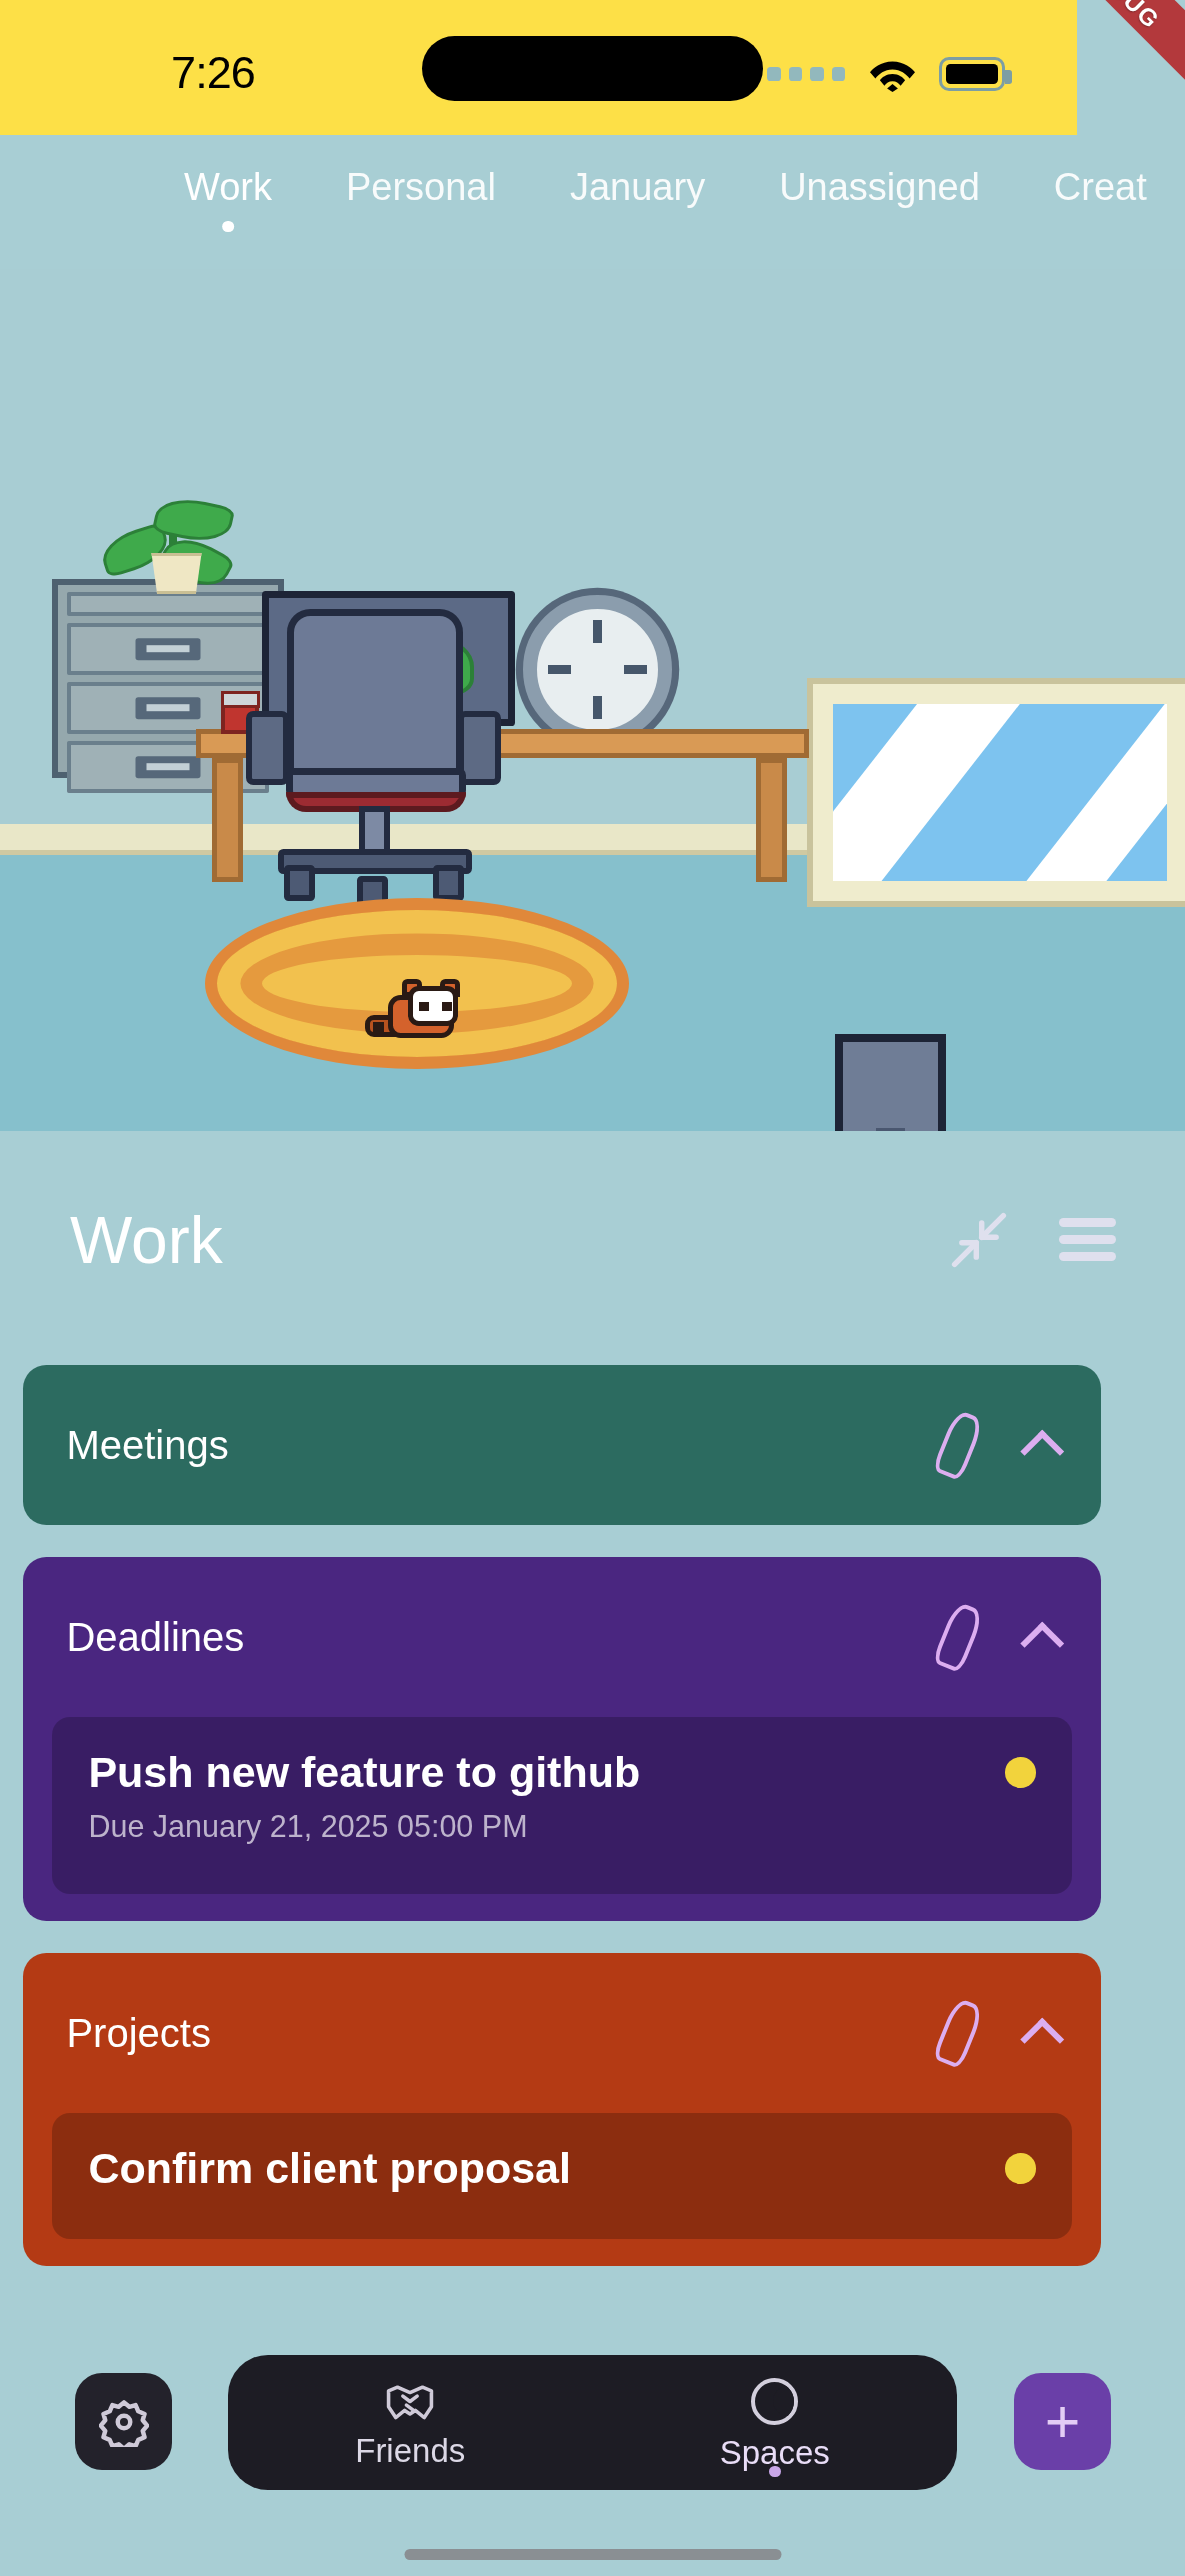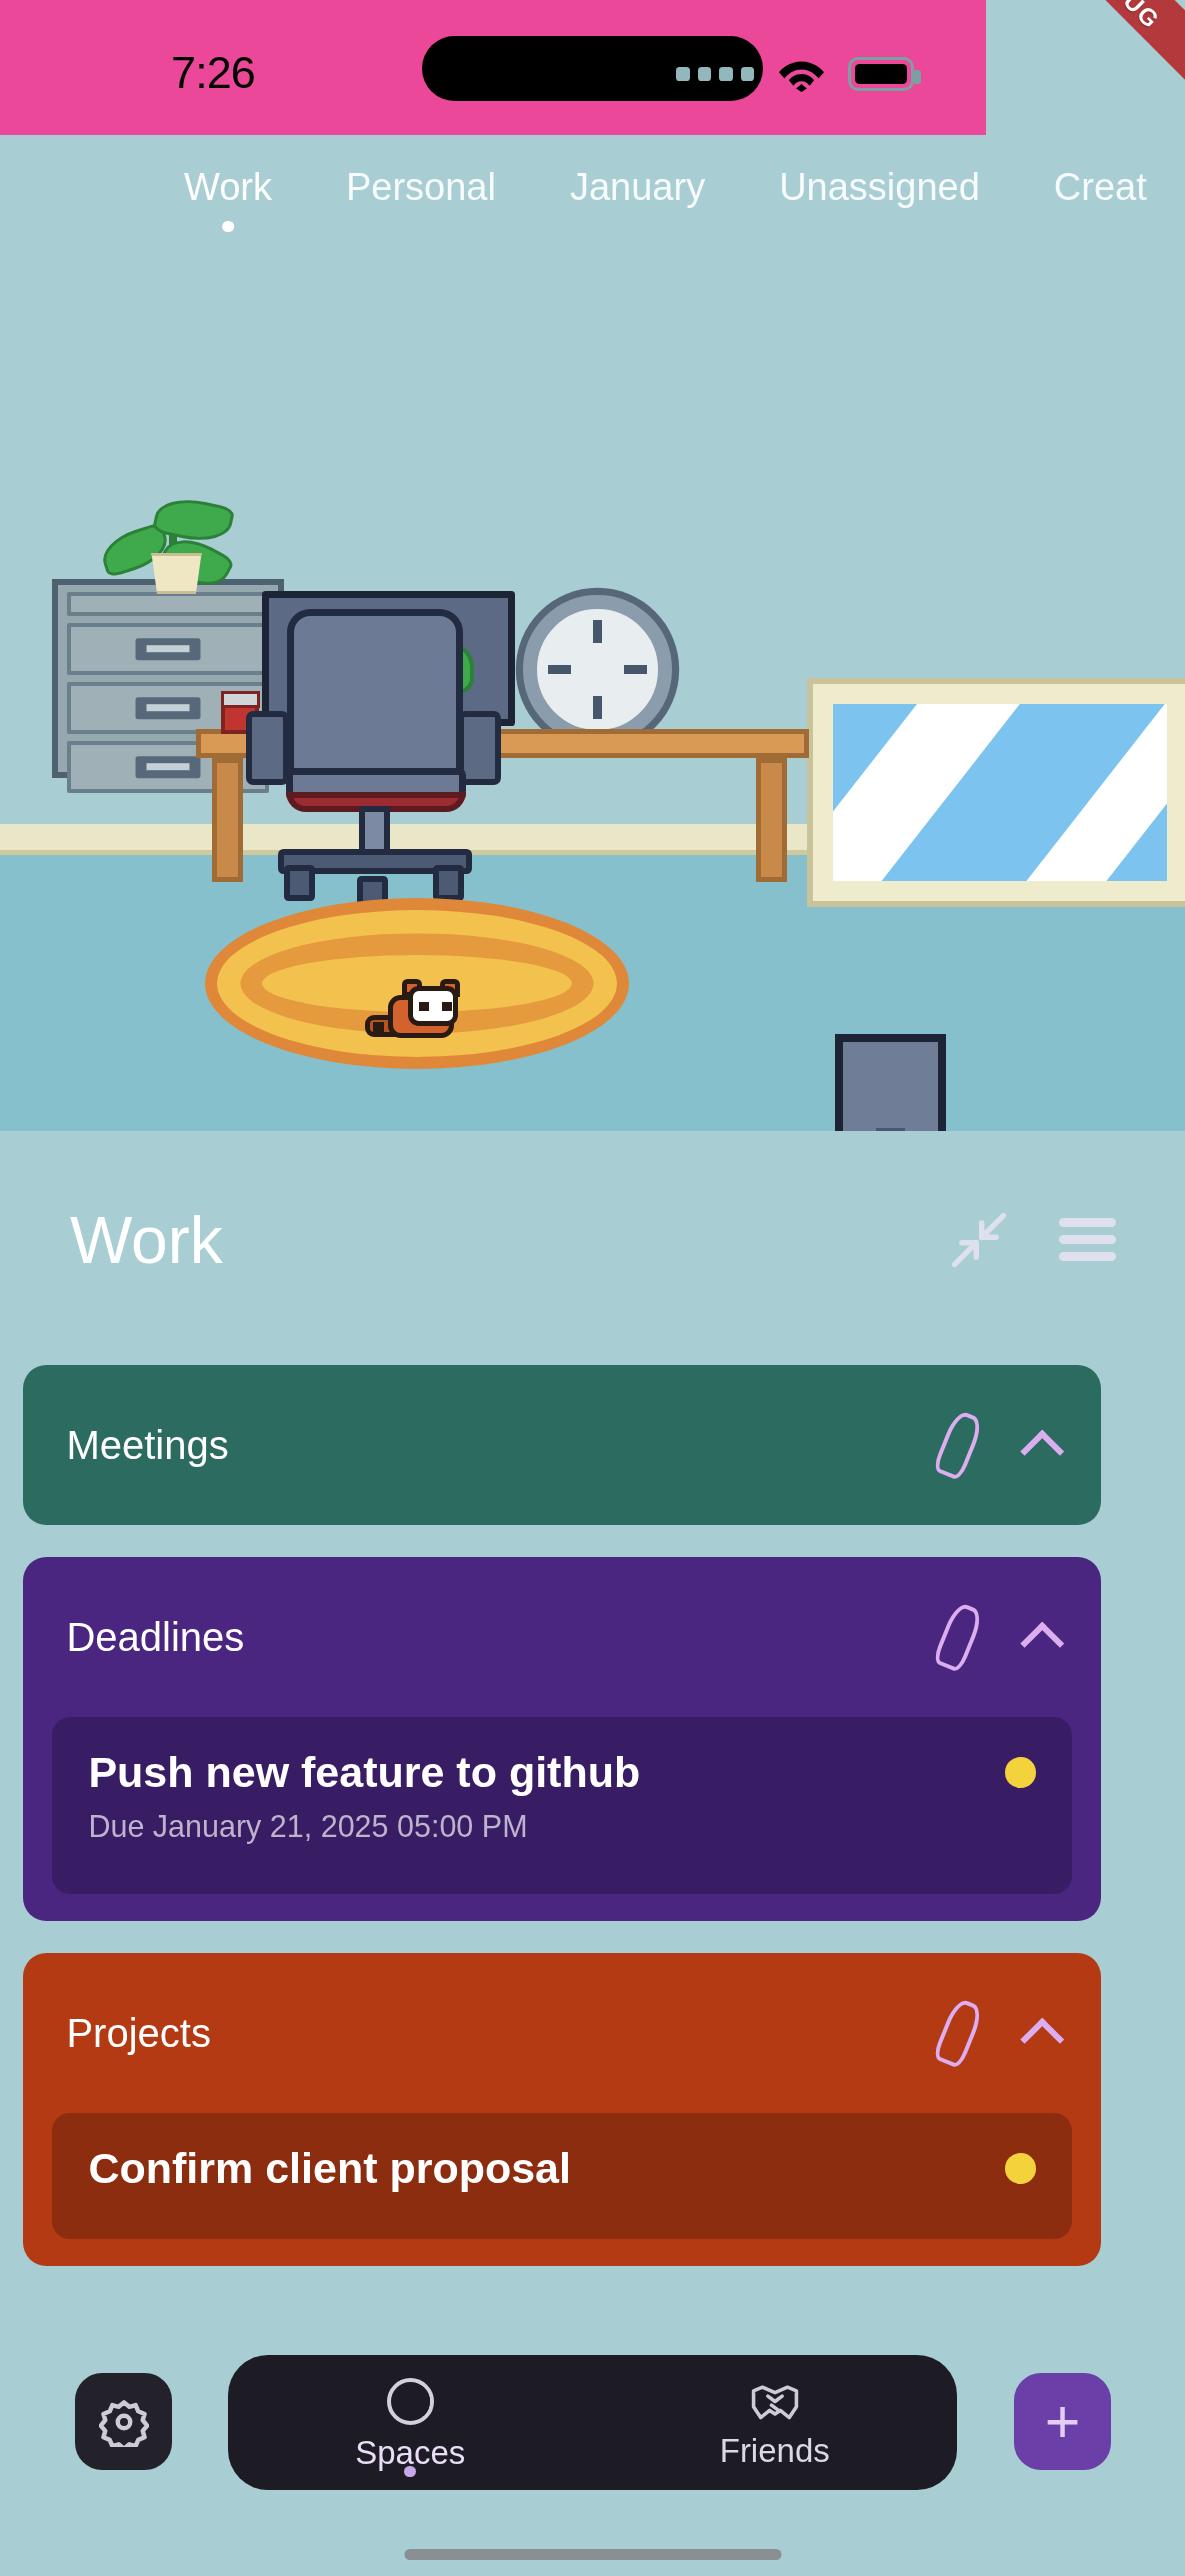--- a/index.html
+++ b/index.html
@@ -6,22 +6,22 @@
   html,body { width:1186px; height:2576px; }
   body {
     font-family:"Liberation Sans", sans-serif;
     background:#a8ced4;
     overflow:hidden;
     position:relative;
   }
 
   
   .status-bar{
-    position:absolute; top:0; left:0; width:986px; height:135px;
-    background:#ec4899; z-index:30;
+    position:absolute; top:0; left:0; width:1077px; height:135px;
+    background:#fde047; z-index:30;
   }
   .status-time{
     position:absolute; left:171px; top:47px;
     font-size:45px; font-weight:500; color:#000; letter-spacing:-0.9px;
   }
   .dynamic-island{
     position:absolute; left:422px; top:36px; width:341px; height:65px;
     background:#000; border-radius:36px;
   }
   .status-right{
@@ -523,34 +523,34 @@
     <svg width="50" height="50" viewBox="0 0 56 56">
       <g fill="none" stroke="#cfcad8" stroke-width="5" stroke-linejoin="round">
         <path d="M28 6 l6 5 7 -2 3 7 7 3 -2 7 5 6 -5 6 2 7 -7 3 -3 7 -7 -2 -6 5 -6 -5 -7 2 -3 -7 -7 -3 2 -7 -5 -6 5 -6 -2 -7 7 -3 3 -7 7 2 z"></path>
         <circle cx="28" cy="28" r="7"></circle>
       </g>
     </svg>
   </span>
 </div>
 
 <div class="navbar">
-  <div class="nav-item active">
-    <span class="moon-ic"></span>
-    <span class="nav-label">Spaces</span>
-    <span class="nav-dot"></span>
-  </div>
   <div class="nav-item">
     <span class="shake-ic">
       <svg width="50" height="43" viewBox="0 0 56 48">
         <g fill="none" stroke="#cfcad8" stroke-width="4" stroke-linejoin="round" stroke-linecap="round">
           <path d="M4 12 L14 8 L28 14 L42 8 L52 12 L52 30 L44 42 L34 34 L28 38 L22 34 L12 42 L4 30 Z"></path>
           <path d="M20 18 L28 24 L36 18"></path>
           <path d="M24 28 L32 34"></path>
         </g>
       </svg>
     </span>
     <span class="nav-label">Friends</span>
   </div>
+  <div class="nav-item active">
+    <span class="moon-ic"></span>
+    <span class="nav-label">Spaces</span>
+    <span class="nav-dot"></span>
+  </div>
 </div>
 
 <div class="fab">+</div>
 <div class="home-ind"></div>
 
 
 </body></html>

